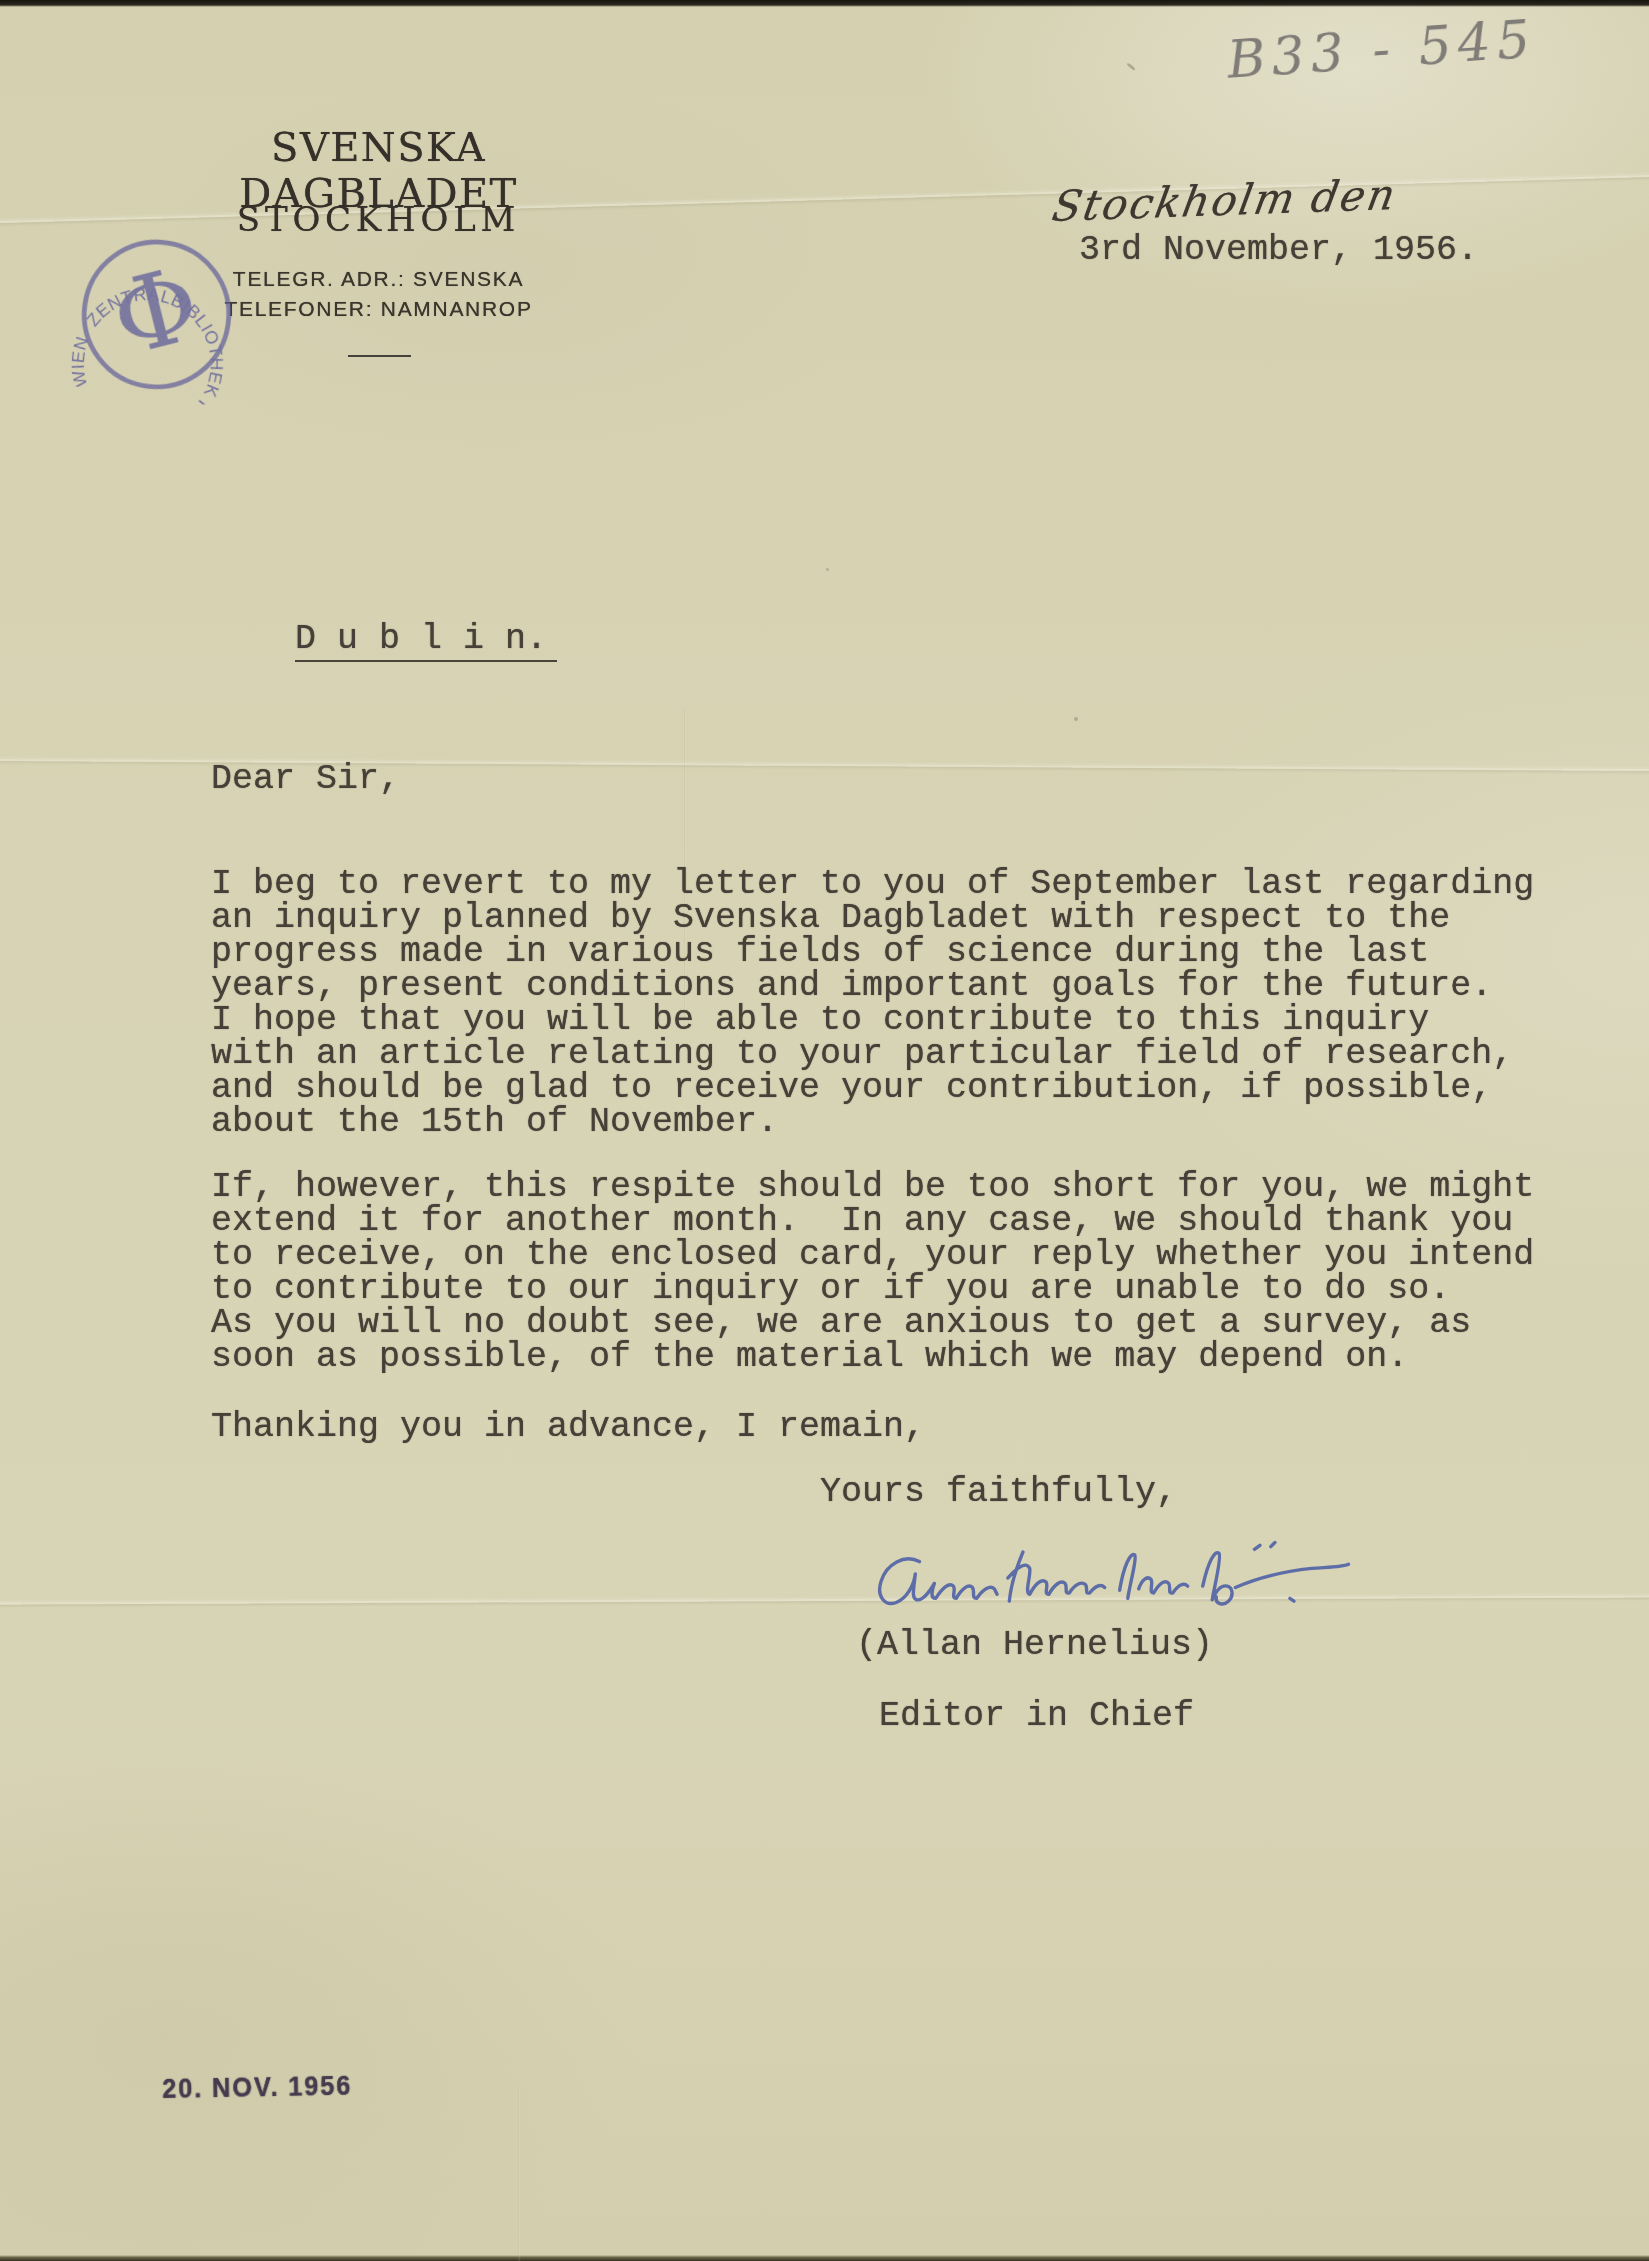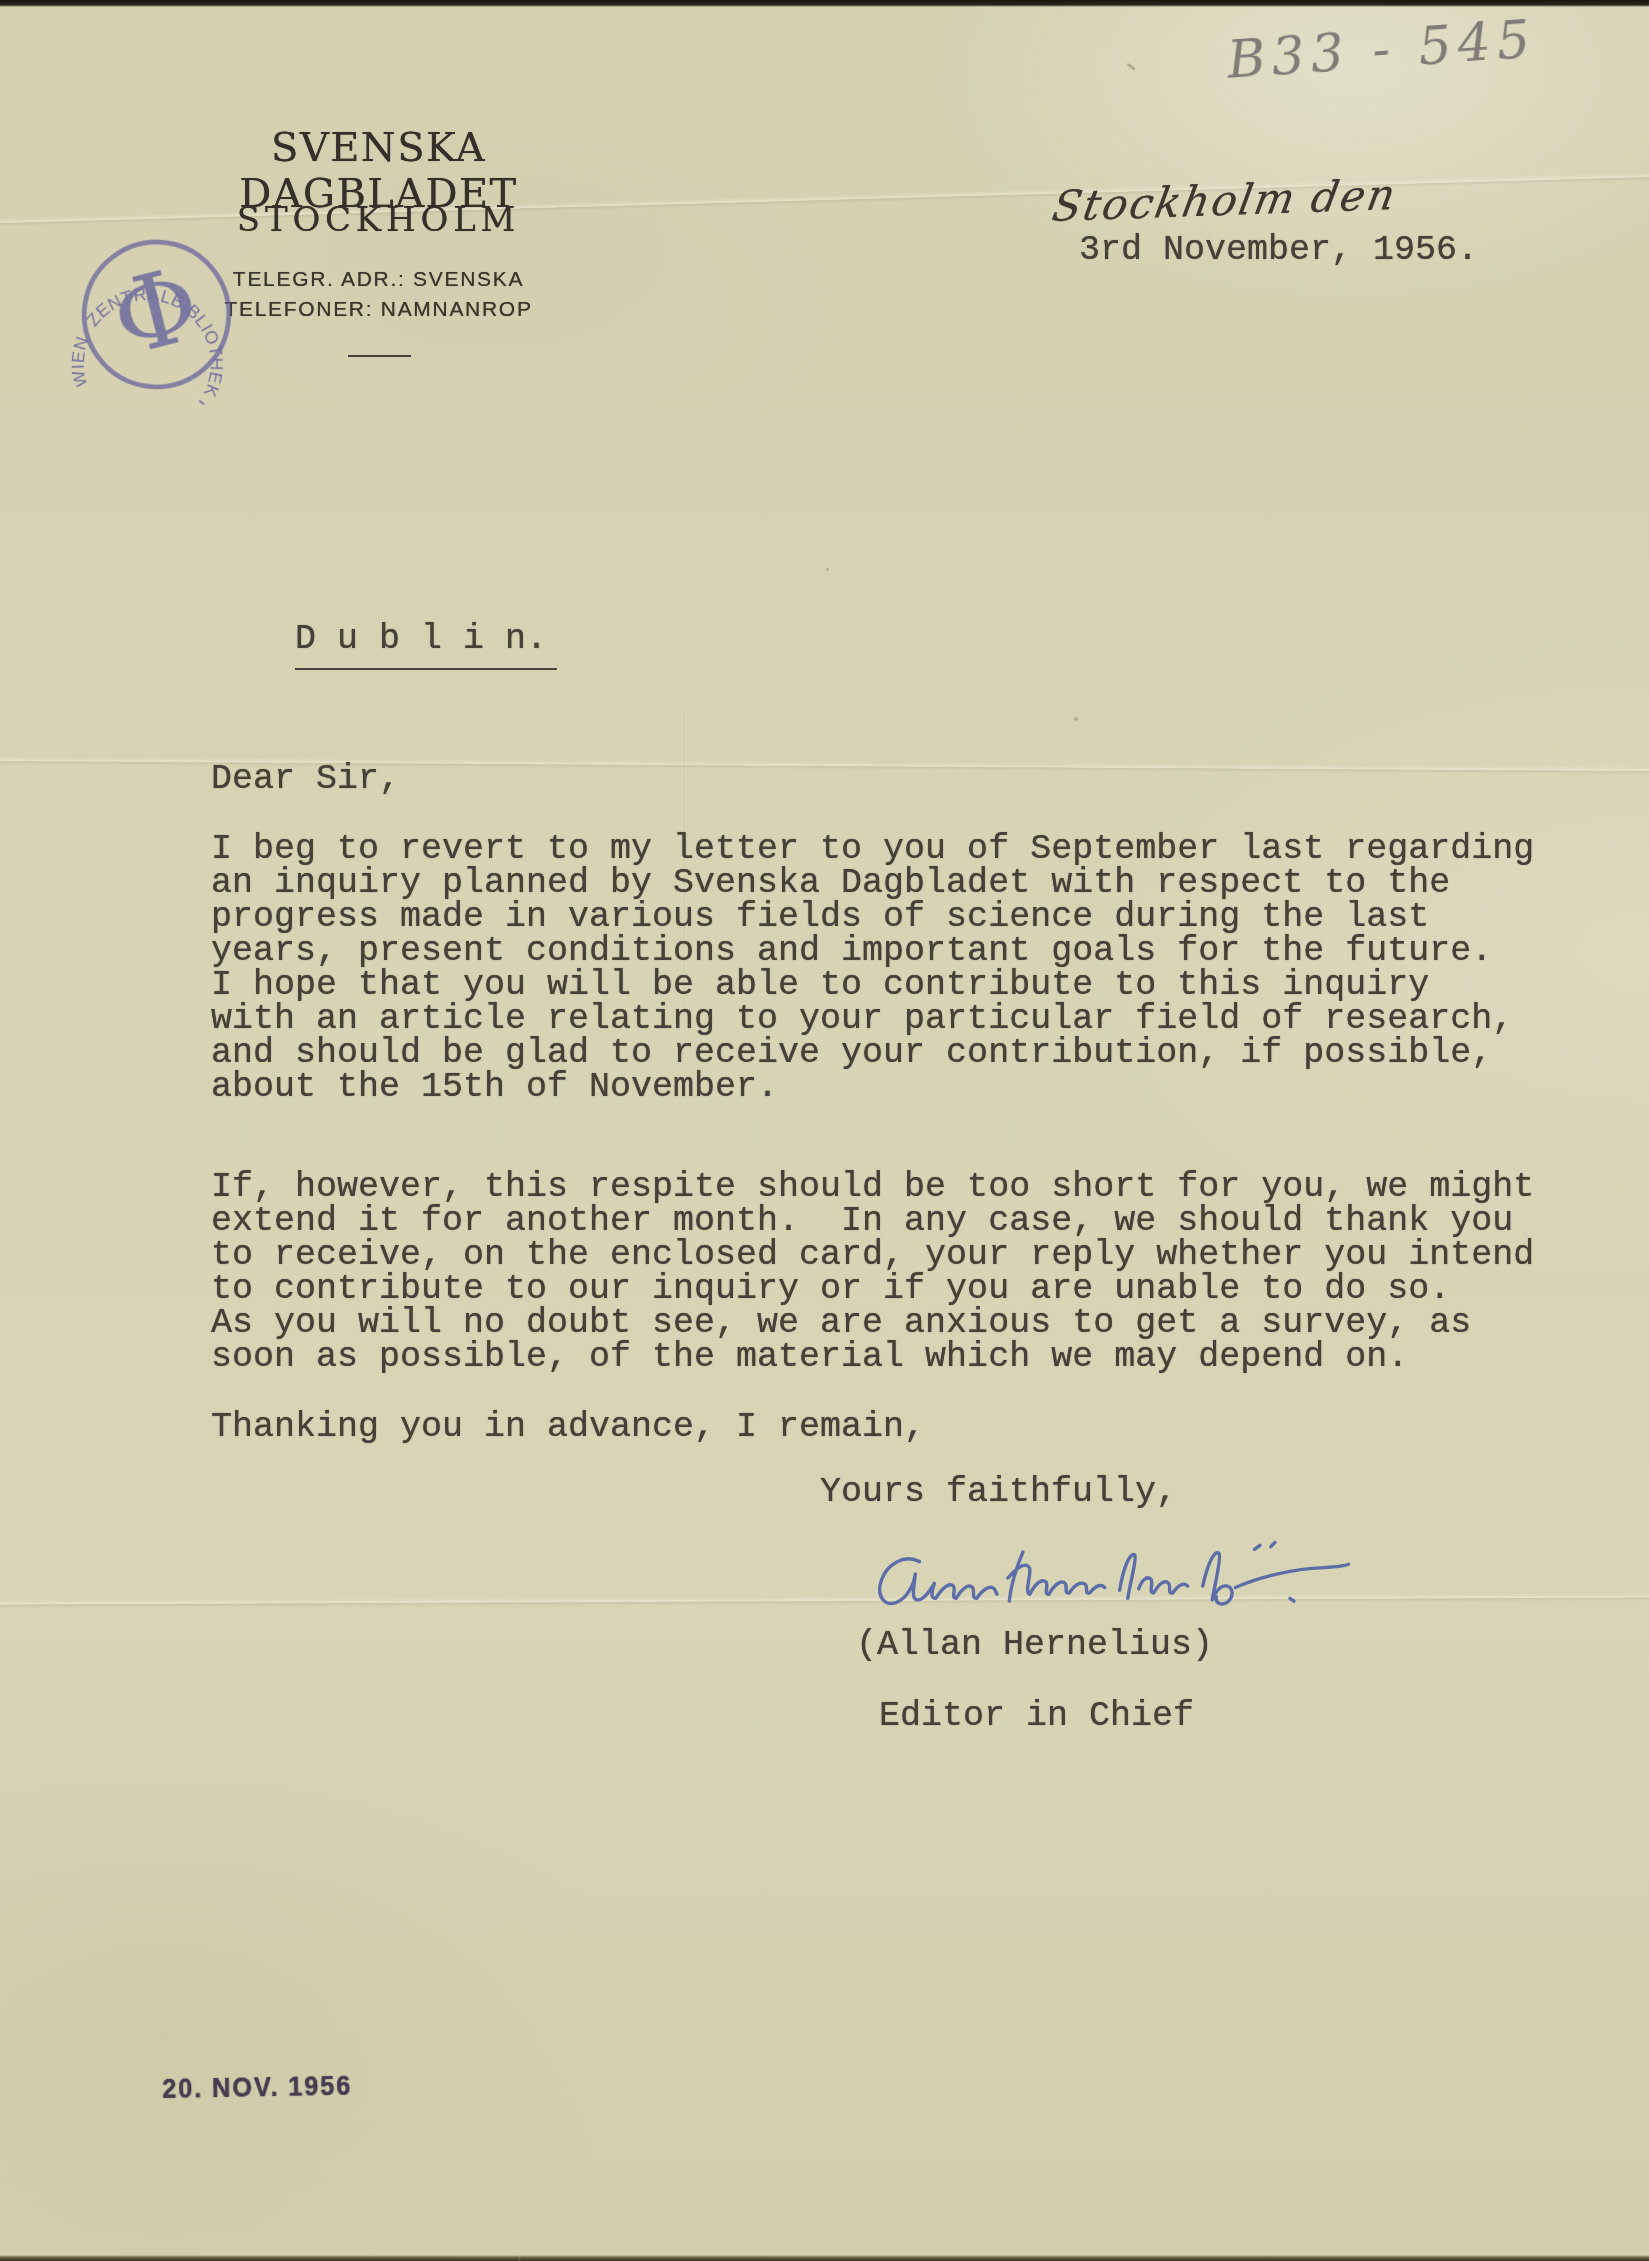--- a/index.html
+++ b/index.html
@@ -33,21 +33,21 @@
   
   .type{
     position:absolute;
     color:#474038;
     font-size:35px;
     line-height:34px;
     letter-spacing:0px;
     white-space:pre-wrap;
     text-shadow:0 0 0.7px rgba(71,64,56,.75), 0 0 1.4px rgba(71,64,56,.25);
   }
-  .underline-city{border-bottom:2.7px solid #4a433a;padding-bottom:9px;padding-right:9.5px;}
+  .underline-city{border-bottom:2.7px solid #4a433a;padding-bottom:1px;padding-right:9.5px;}
 
   
   .lh{position:absolute;left:140px;width:477px;text-align:center;color:#35302a;}
   .lh-org{top:124px;font-family:"DejaVu Serif","Liberation Serif",serif;font-size:40px;letter-spacing:1.4px;
     text-shadow:0 0 0.7px rgba(40,36,30,.8);}
   .lh-city{top:199px;font-family:"DejaVu Serif","Liberation Serif",serif;font-size:34px;letter-spacing:4.8px;
     text-shadow:0 0 0.7px rgba(40,36,30,.7);}
   .lh-tel{font-family:"Liberation Sans","DejaVu Sans",sans-serif;font-size:21px;letter-spacing:1.7px;
     color:#3a352d;text-shadow:0 0 0.7px rgba(50,45,38,.8);}
   .lh-tel1{top:267px;}
@@ -133,21 +133,21 @@
 
   <div class="script-place">Stockholm den</div>
   <div class="type" style="left:1079px;top:233px;">3rd November, 1956.</div>
 
   <div class="type" style="left:211px;top:588px;">
     <span class="underline-city">D u b l i n.</span>
   </div>
 
   <div class="type" style="left:211px;top:762px;text-align:right;">Dear Sir,</div>
 
-  <div class="type" style="left:211px;top:832px;">I beg to revert to my letter to you of September last regarding
+  <div class="type" style="left:211px;top:867px;">I beg to revert to my letter to you of September last regarding
 an inquiry planned by Svenska Dagbladet with respect to the
 progress made in various fields of science during the last
 years, present conditions and important goals for the future.
 I hope that you will be able to contribute to this inquiry
 with an article relating to your particular field of research,
 and should be glad to receive your contribution, if possible,
 about the 15th of November.</div>
   <div class="type" style="left:211px;top:1170px;font-family:Liberation Mono, monospace;">If, however, this respite should be too short for you, we might
 extend it for another month.  In any case, we should thank you
 to receive, on the enclosed card, your reply whether you intend

